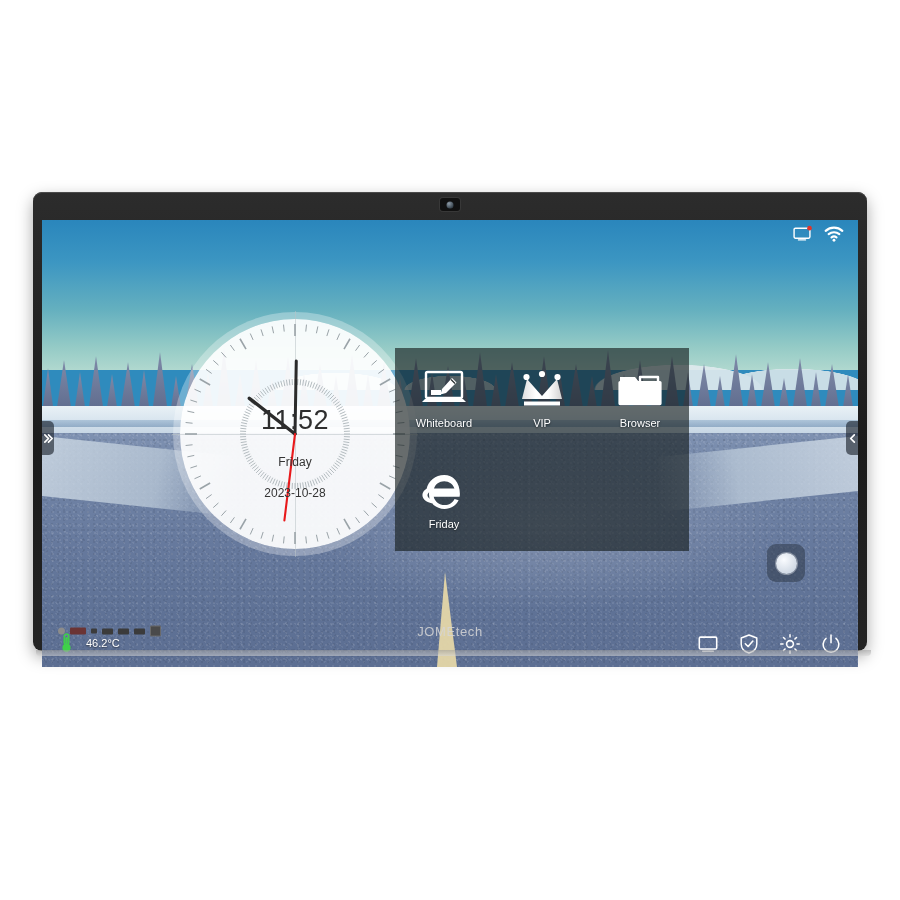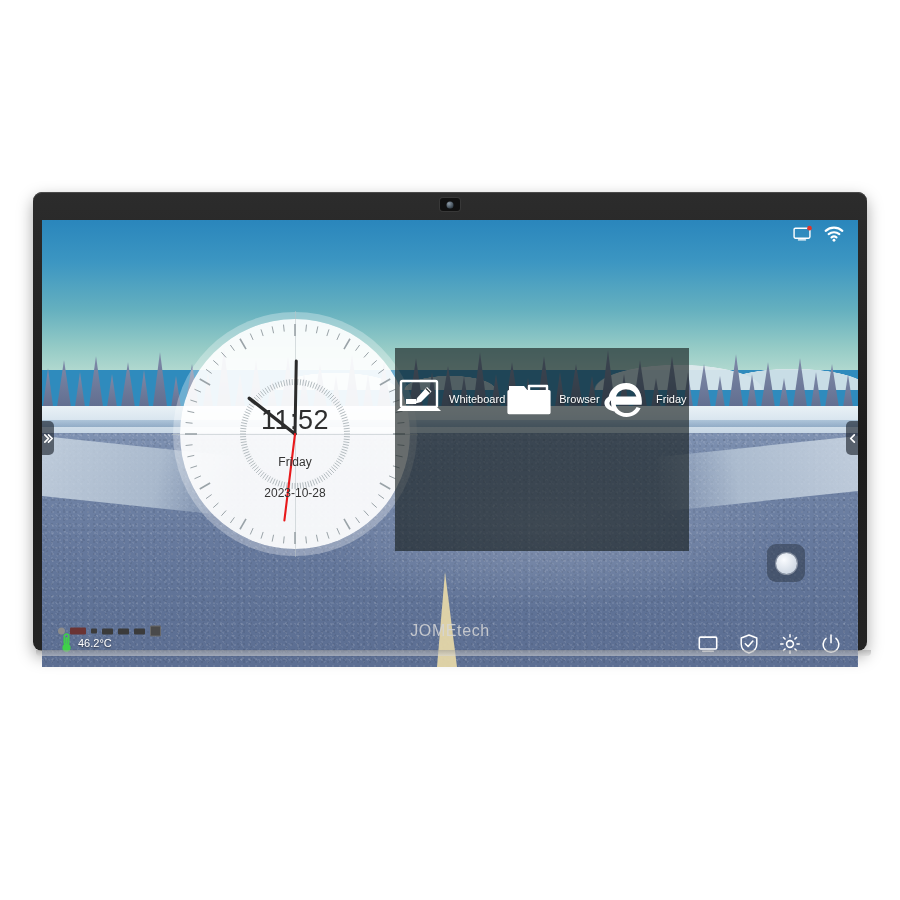--- a/index.html
+++ b/index.html
@@ -151,51 +151,51 @@
   }
 
   
   #app-panel{
     position:absolute;left:353px;top:128px;width:294px;height:203px;
     background:rgba(22,30,30,.64);
     display:grid;grid-template-columns:repeat(3,1fr);grid-template-rows:repeat(2,1fr);
     align-content:center;
   }
   .app-tile{
-    display:flex;flex-direction:row;align-items:center;justify-content:center;
+    display:flex;flex-direction:column;align-items:center;justify-content:center;
     gap:6px;cursor:pointer;
   }
   .app-ico{width:48px;height:42px;display:flex;align-items:center;justify-content:center;}
   .app-label{font-size:11px;color:#fff;text-shadow:0 1px 2px rgba(0,0,0,.55);}
 
   
   #float-btn{
     position:absolute;left:725px;top:324px;width:38px;height:38px;
     border-radius:9px;background:rgba(48,58,74,.55);
     display:flex;align-items:center;justify-content:center;cursor:pointer;
   }
   #float-btn .dot{
     width:21px;height:21px;border-radius:50%;
     background:radial-gradient(circle at 38% 32%,#fafcff,#cdd6e2 78%);
     box-shadow:0 0 0 1px rgba(255,255,255,.35);
   }
 
   
   #temp-widget{
-    position:absolute;left:18px;bottom:14px;display:flex;align-items:center;gap:5px;
+    position:absolute;left:18px;bottom:14px;display:flex;align-items:center;gap:13px;
   }
   #temp-text{font-size:11px;color:#fff;text-shadow:0 1px 2px rgba(0,0,0,.6);}
   #sys-tray{position:absolute;right:16px;bottom:12px;display:flex;gap:19px;align-items:center;}
   .sys-ico{width:22px;height:22px;cursor:pointer;}
 
   
   #bezel-bottom{position:absolute;left:0;bottom:0;width:834px;height:40px;}
   #brand{
     position:absolute;left:50%;top:50%;transform:translate(-50%,-50%);
-    font-size:16px;letter-spacing:.6px;color:#d6d6d6;opacity:.85;
+    font-size:13px;letter-spacing:.6px;color:#d6d6d6;opacity:.85;
     font-family:"Liberation Sans", sans-serif;
   }
   #ports{
     position:absolute;left:25px;top:50%;transform:translateY(-50%);
     display:flex;align-items:center;gap:5px;
   }
   .port{background:#3b3b3b;border-radius:1px;}
 </style>
 </head>
 <body>
@@ -521,20 +521,40 @@
             <rect x="6" y="3" width="36" height="26" rx="1.5" fill="none" stroke="#fff" stroke-width="2.4"></rect>
             <path d="M2 33 H46 L43 30 H5 Z" fill="#fff"></path>
             <rect x="11" y="21" width="10" height="5" fill="#fff"></rect>
             <path d="M32 9 L36.5 13.5 L26 24 L20.5 25.5 L22 20 Z" fill="#fff"></path>
             <path d="M31 10.5 L35 14.5" stroke="#1d2626" stroke-width="1.1"></path>
           </svg>
         </div>
         <div class="app-label">Whiteboard</div>
       </div>
 
+      <div class="app-tile">
+        <div class="app-ico">
+          <svg viewBox="0 0 48 42" width="48" height="42">
+            <defs>
+              <linearGradient id="crg" x1="0" y1="0" x2="1" y2="0">
+                <stop offset="0" stop-color="#dedede"></stop>
+                  <stop offset=".35" stop-color="#ffffff"></stop>
+                <stop offset=".65" stop-color="#ffffff"></stop>
+                  <stop offset="1" stop-color="#d2d2d2"></stop>
+              </linearGradient>
+            </defs>
+            <path d="M4 30 L9 10 L24 27 L39 10 L44 30 Z" fill="url(#crg)"></path>
+            <circle cx="8.5" cy="8" r="3.1" fill="#fff"></circle>
+            <circle cx="24" cy="5" r="3.1" fill="#fff"></circle>
+            <circle cx="39.5" cy="8" r="3.1" fill="#fff"></circle>
+            <rect x="6" y="32.5" width="36" height="4" fill="#fff"></rect>
+          </svg>
+        </div>
+        <div class="app-label">VIP</div>
+      </div>
 
 
       <div class="app-tile">
         <div class="app-ico">
           <svg viewBox="0 0 48 42" width="48" height="42">
             <path d="M4 8 h15 l4 5 h10 v4 h-29 z" fill="#fff"></path>
             <path d="M4 12 h40 a1.6 1.6 0 0 1 1.6 1.6 v21 a1.6 1.6 0 0 1 -1.6 1.6 h-40 a1.6 1.6 0 0 1 -1.6 -1.6 v-21 a1.6 1.6 0 0 1 1.6 -1.6 z" fill="#fff"></path>
             <path d="M24 12 v-4 h18 v4" fill="none" stroke="#fff" stroke-width="2.4" stroke-linejoin="round"></path>
           </svg>
         </div>

